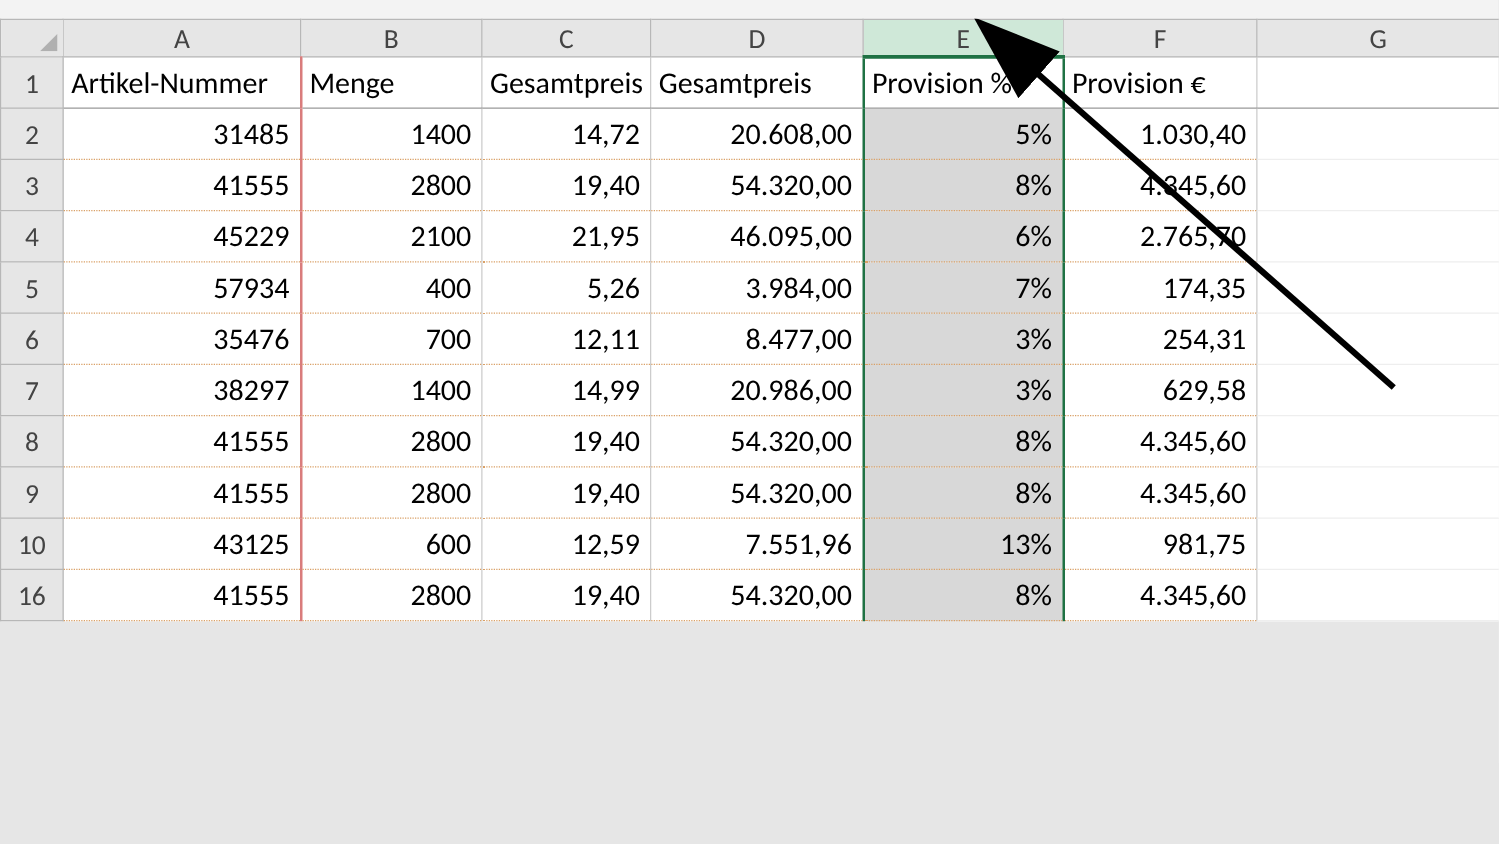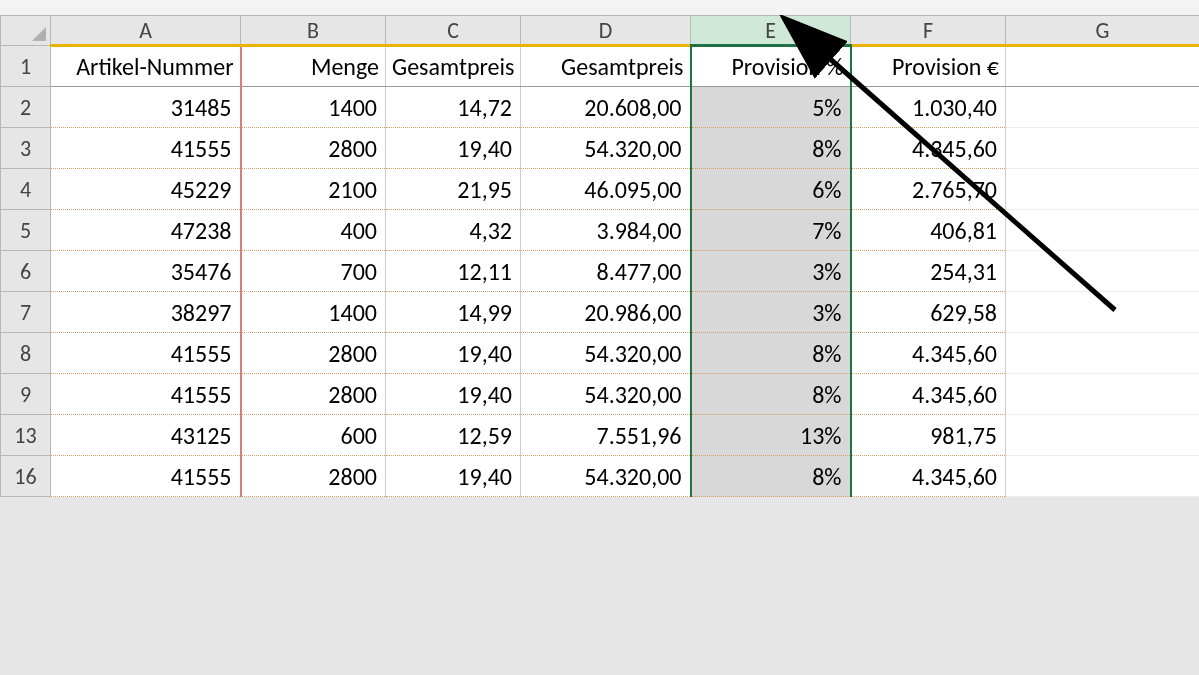--- a/index.html
+++ b/index.html
@@ -51,22 +51,22 @@
     font-size: 22px;
     color: #444;
     text-align: center;
     border: 1px solid #b7b7b7;
     height: 41px;
     padding: 0;
   }
   
   tr.headrow td.cell {
     font-size: 24px;
-    text-align: right;
-    border-top: 3px solid #eab308;
+    text-align: left;
+    border-top: 1px solid #eab308;
     border-bottom: 1px solid #999;
     border-right: 1px solid #ccc;
     padding: 2px 6px;
     background: #fff;
     white-space: nowrap;
   }
   
   td.cell {
     font-size: 24px;
     text-align: right;
@@ -175,26 +175,26 @@
           <td class="cell cA">45229</td>
           <td class="cell">2100</td>
           <td class="cell">21,95</td>
           <td class="cell">46.095,00</td>
           <td class="cell cE">6%</td>
           <td class="cell">2.765,70</td>
           <td class="cell cG"></td>
         </tr>
         <tr>
           <td class="rowhdr">5</td>
-          <td class="cell cA">47238</td>
+          <td class="cell cA">57934</td>
           <td class="cell">400</td>
-          <td class="cell">4,32</td>
+          <td class="cell">5,26</td>
           <td class="cell">3.984,00</td>
           <td class="cell cE">7%</td>
-          <td class="cell">406,81</td>
+          <td class="cell">174,35</td>
           <td class="cell cG"></td>
         </tr>
         <tr>
           <td class="rowhdr">6</td>
           <td class="cell cA">35476</td>
           <td class="cell">700</td>
           <td class="cell">12,11</td>
           <td class="cell">8.477,00</td>
           <td class="cell cE">3%</td>
           <td class="cell">254,31</td>
@@ -224,21 +224,21 @@
           <td class="rowhdr">9</td>
           <td class="cell cA">41555</td>
           <td class="cell">2800</td>
           <td class="cell">19,40</td>
           <td class="cell">54.320,00</td>
           <td class="cell cE">8%</td>
           <td class="cell">4.345,60</td>
           <td class="cell cG"></td>
         </tr>
         <tr>
-          <td class="rowhdr">13</td>
+          <td class="rowhdr">10</td>
           <td class="cell cA">43125</td>
           <td class="cell">600</td>
           <td class="cell">12,59</td>
           <td class="cell">7.551,96</td>
           <td class="cell cE">13%</td>
           <td class="cell">981,75</td>
           <td class="cell cG"></td>
         </tr>
         <tr>
           <td class="rowhdr">16</td>

